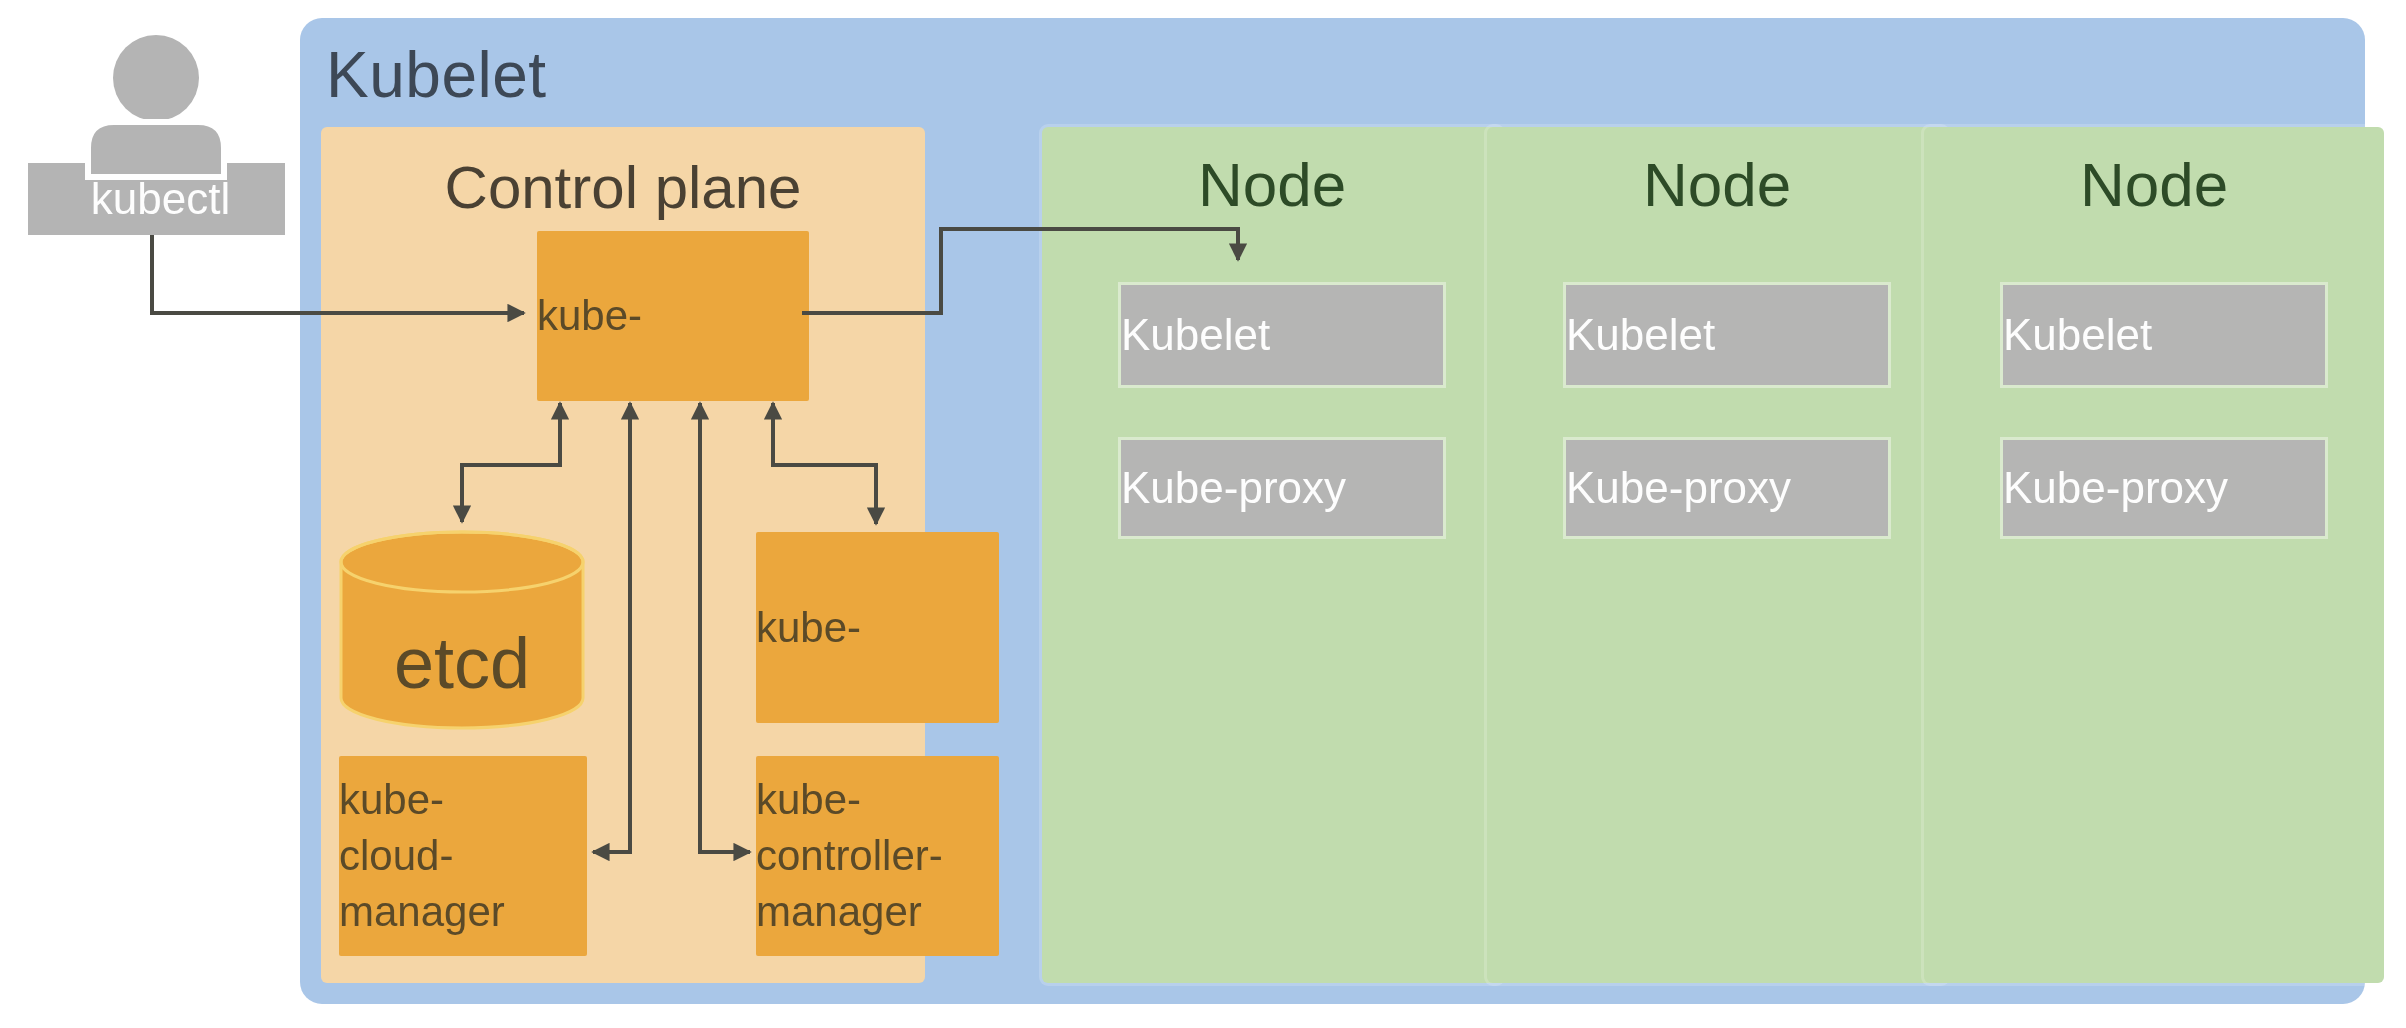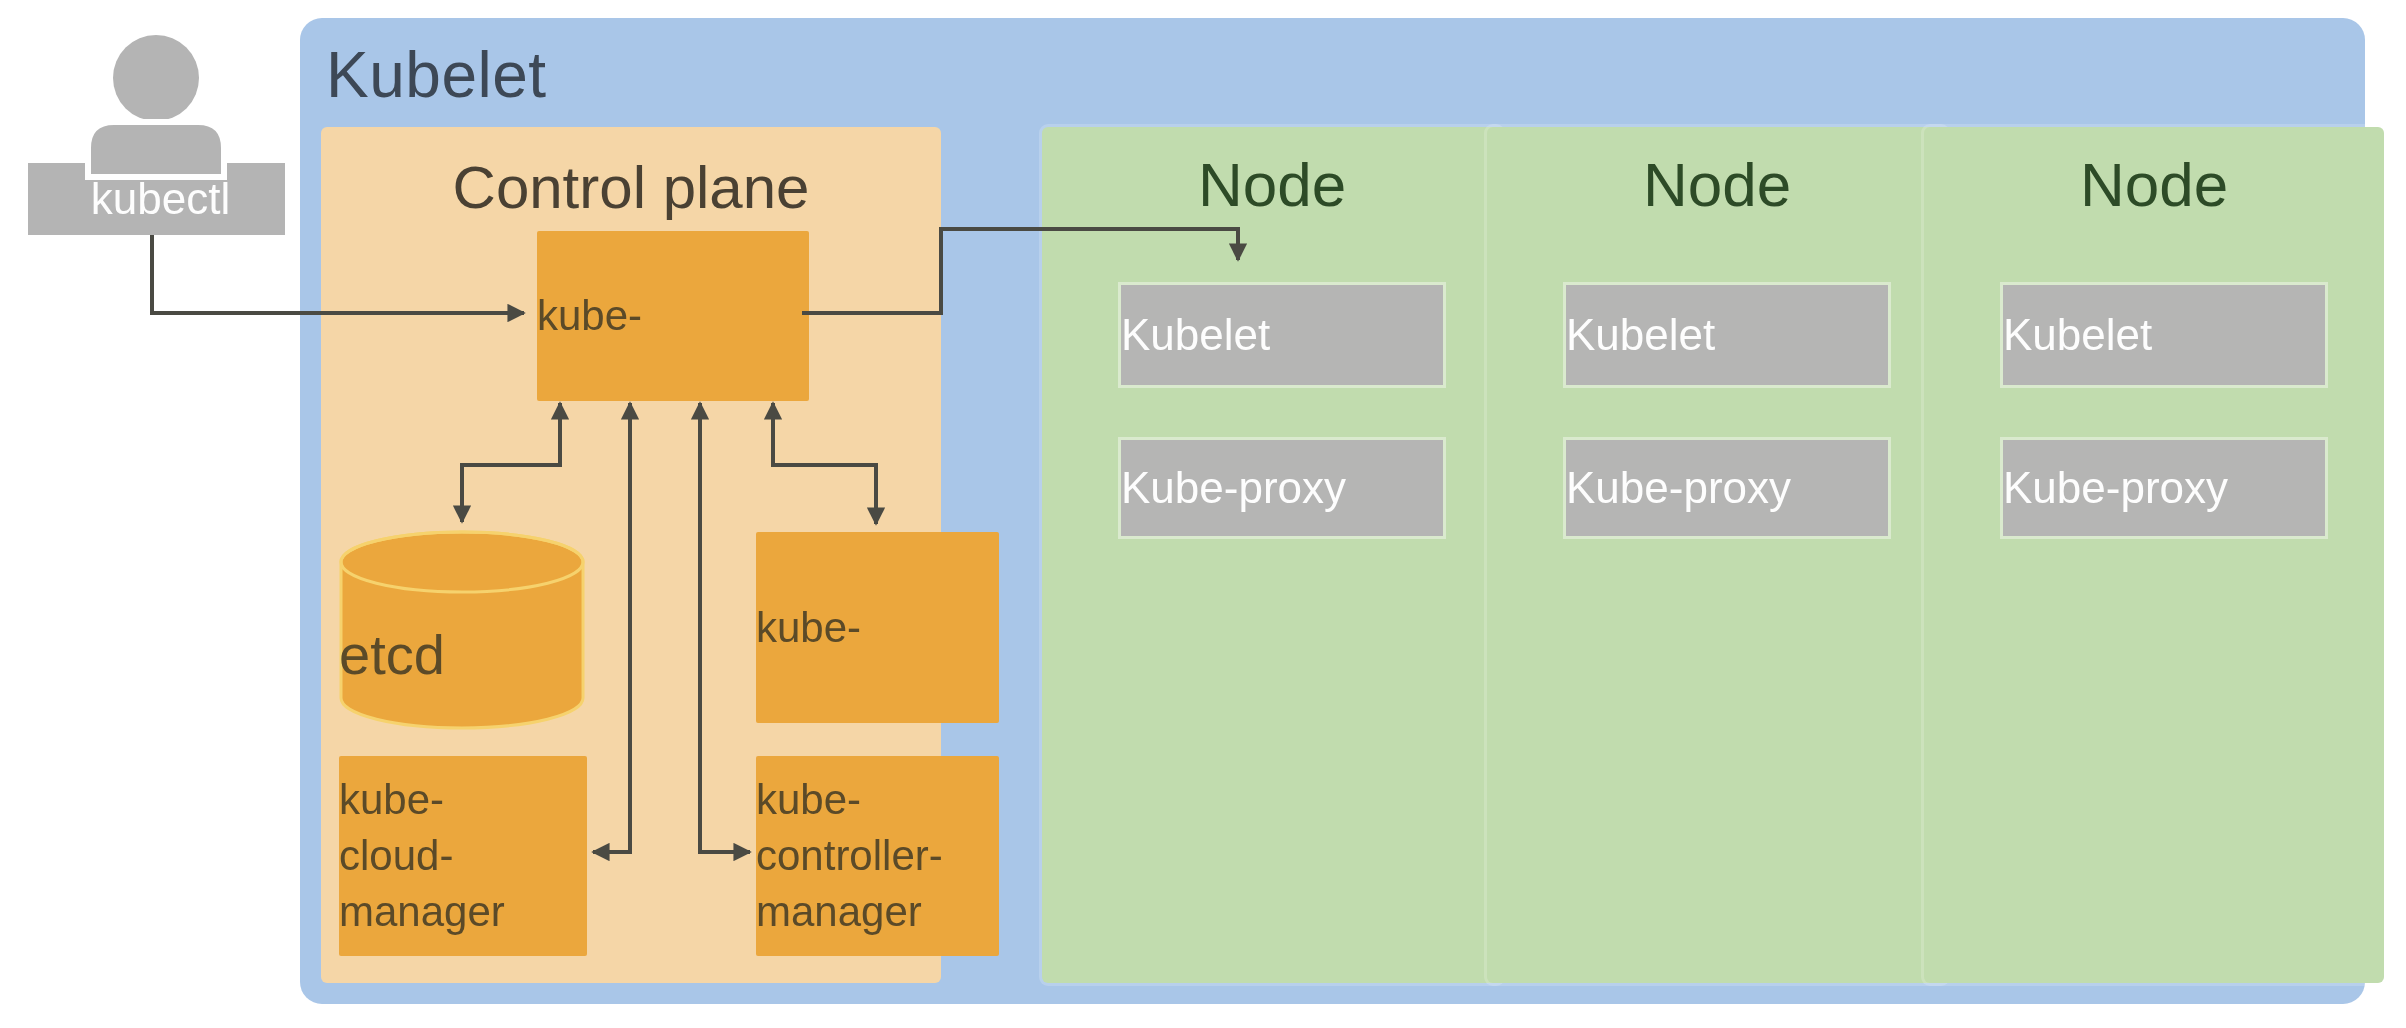--- a/index.html
+++ b/index.html
@@ -5,41 +5,41 @@
   html,body{margin:0;padding:0;background:#ffffff;}
   body{font-family:"Liberation Sans","DejaVu Sans",sans-serif;}
   #canvas{position:relative;width:2406px;height:1028px;background:#ffffff;overflow:hidden;}
 
   
   .cluster{position:absolute;left:300px;top:18px;width:2065px;height:986px;
     background:var(--cluster-fill,#a9c6e8);border-radius:22px;}
   .cluster-title{position:absolute;left:26px;top:22px;font-size:64px;line-height:1.1;
     color:var(--cluster-title,#3d4856);letter-spacing:0.5px;}
   .control-plane{position:absolute;left:21px;top:109px;width:604px;height:856px;
-    background:var(--control-fill,#f5d6a7);border-radius:6px;padding-left:16px;}
+    background:var(--control-fill,#f5d6a7);border-radius:6px;}
   .cp-title{position:absolute;left:0;right:0;top:26px;text-align:center;font-size:60px;
     color:var(--control-title,#4a4133);}
   .node{position:absolute;top:109px;width:460px;height:856px;
     background:var(--green,#c1dcae);border-radius:6px;box-shadow:0 0 0 3px rgba(255,255,255,0.18);}
   .node-title{position:absolute;left:0;right:0;top:22px;text-align:center;font-size:62px;
     color:var(--green-title,#2d4b27);}
   .node-1{left:742px;}
   .node-2{left:1187px;}
   .node-3{left:1624px;}
 
   
   .obox{position:absolute;background:var(--orange,#eba73d);color:var(--orange-text,#5b4a28);
     display:flex;flex-direction:column;align-items:flex-start;justify-content:center;
     text-align:center;font-size:42px;line-height:56px;border-radius:2px;}
   .apiserver{left:216px;top:104px;width:272px;height:170px;}
   .scheduler{left:435px;top:405px;width:243px;height:191px;}
   .cloud-mgr{left:18px;top:629px;width:248px;height:200px;}
   .ctrl-mgr{left:435px;top:629px;width:243px;height:200px;}
   .etcd-wrap{position:absolute;left:18px;top:403px;width:246px;height:200px;}
-  .etcd-label{position:absolute;left:0;right:0;top:92px;font-size:56px;
+  .etcd-label{position:absolute;left:0;right:0;top:92px;text-align:center;font-size:72px;
     color:var(--orange-text,#5b4a28);}
 
   
   .gbox{position:absolute;left:42px;width:322px;background:var(--gray,#b5b5b4);
     display:flex;align-items:center;justify-content:flex-start;text-align:center;
     color:var(--white-text,#fdfdfd);font-size:44px;
     box-shadow:0 0 0 3px rgba(255,255,255,0.40);margin-left:37px;}
   .kubelet{top:158px;height:100px;}
   .kube-proxy{top:313px;height:96px;}
 

